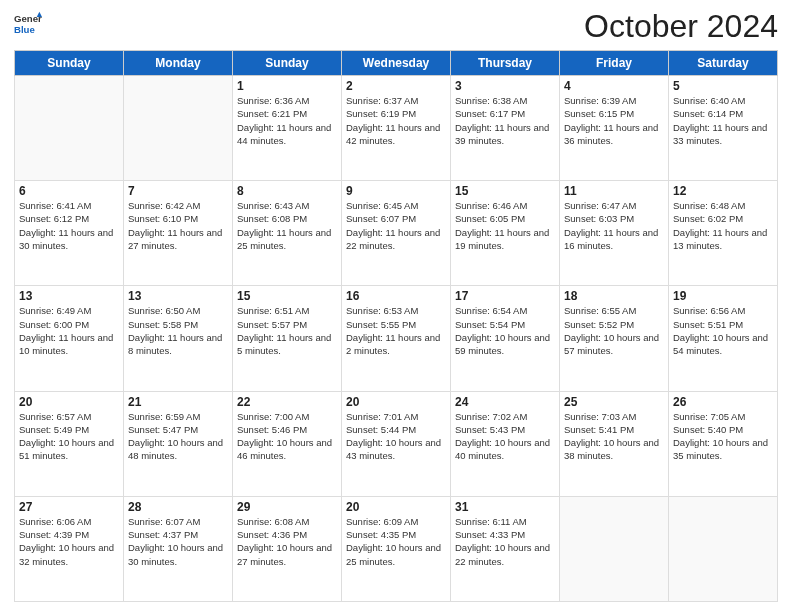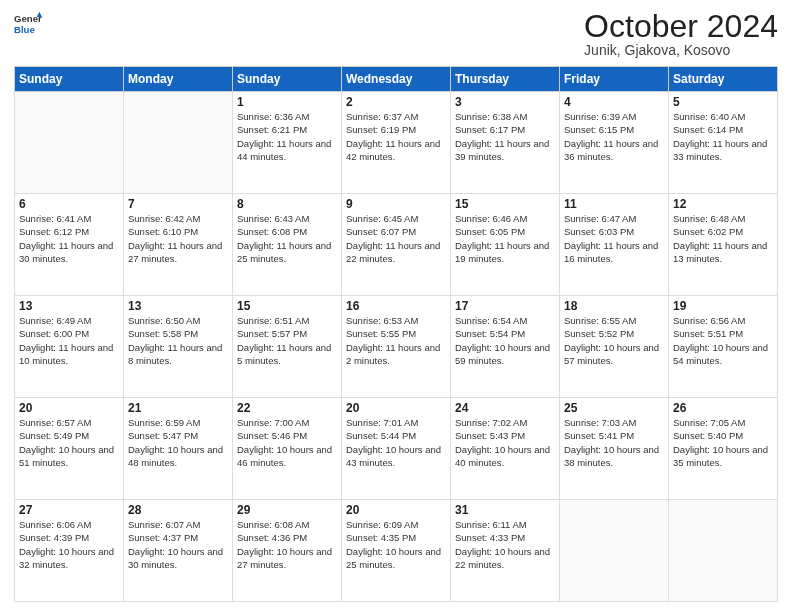--- a/index.html
+++ b/index.html
@@ -51,21 +51,21 @@
       border-collapse: collapse;
       width: 100%;
       table-layout: fixed;
     }
     .calendar thead tr th {
       background: #1565c0;
       color: #fff;
       font-size: 12px;
       font-weight: bold;
       padding: 5px 4px;
-      text-align: left;
+      text-align: center;
       border: 1px solid #ccc;
     }
     .calendar tbody tr td {
       vertical-align: top;
       border: 1px solid #ddd;
       padding: 3px 4px;
       font-size: 10px;
       color: #333;
       height: 88px;
       background: #fff;
@@ -93,21 +93,20 @@
   <div class="header">
     <div class="logo">
       <svg class="logo-icon" viewBox="0 0 32 32" xmlns="http://www.w3.org/2000/svg">
         <text x="0" y="14" font-size="11" font-weight="bold" fill="#333">General</text>
         <text x="0" y="26" font-size="11" font-weight="bold" fill="#1565c0">Blue</text>
         <polygon points="26,8 32,8 29,2" fill="#1565c0"></polygon>
       </svg>
     </div>
     <div class="title-block">
       <h1>October 2024</h1>
-      <h2>Junik, Gjakova, Kosovo</h2>
     </div>
   </div>
 
   <table class="calendar">
     <thead>
       <tr>
         <th>Sunday</th>
         <th>Monday</th>
         <th>Sunday</th>
         <th>Wednesday</th>

